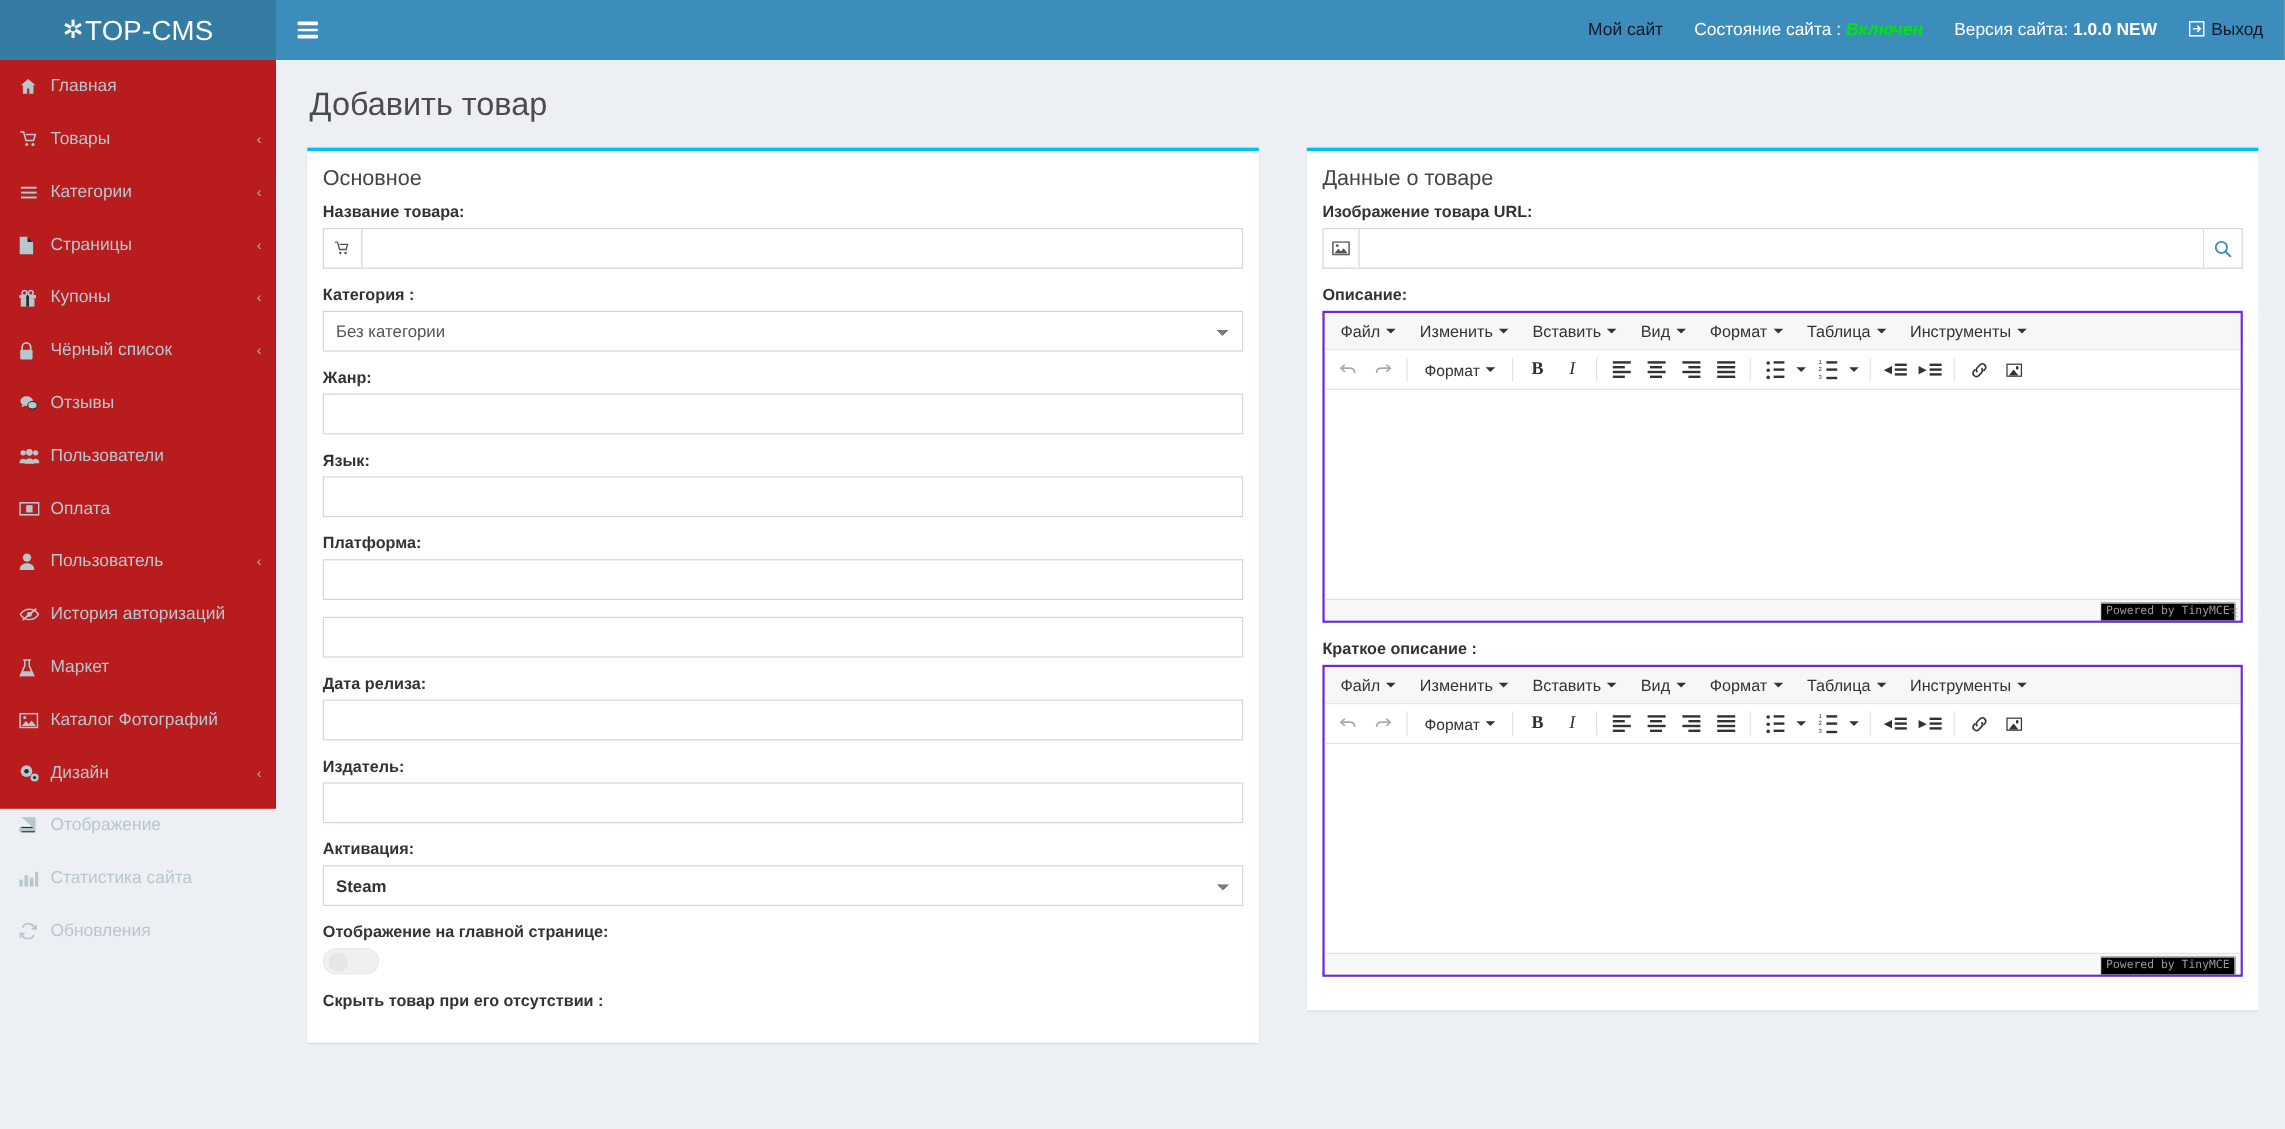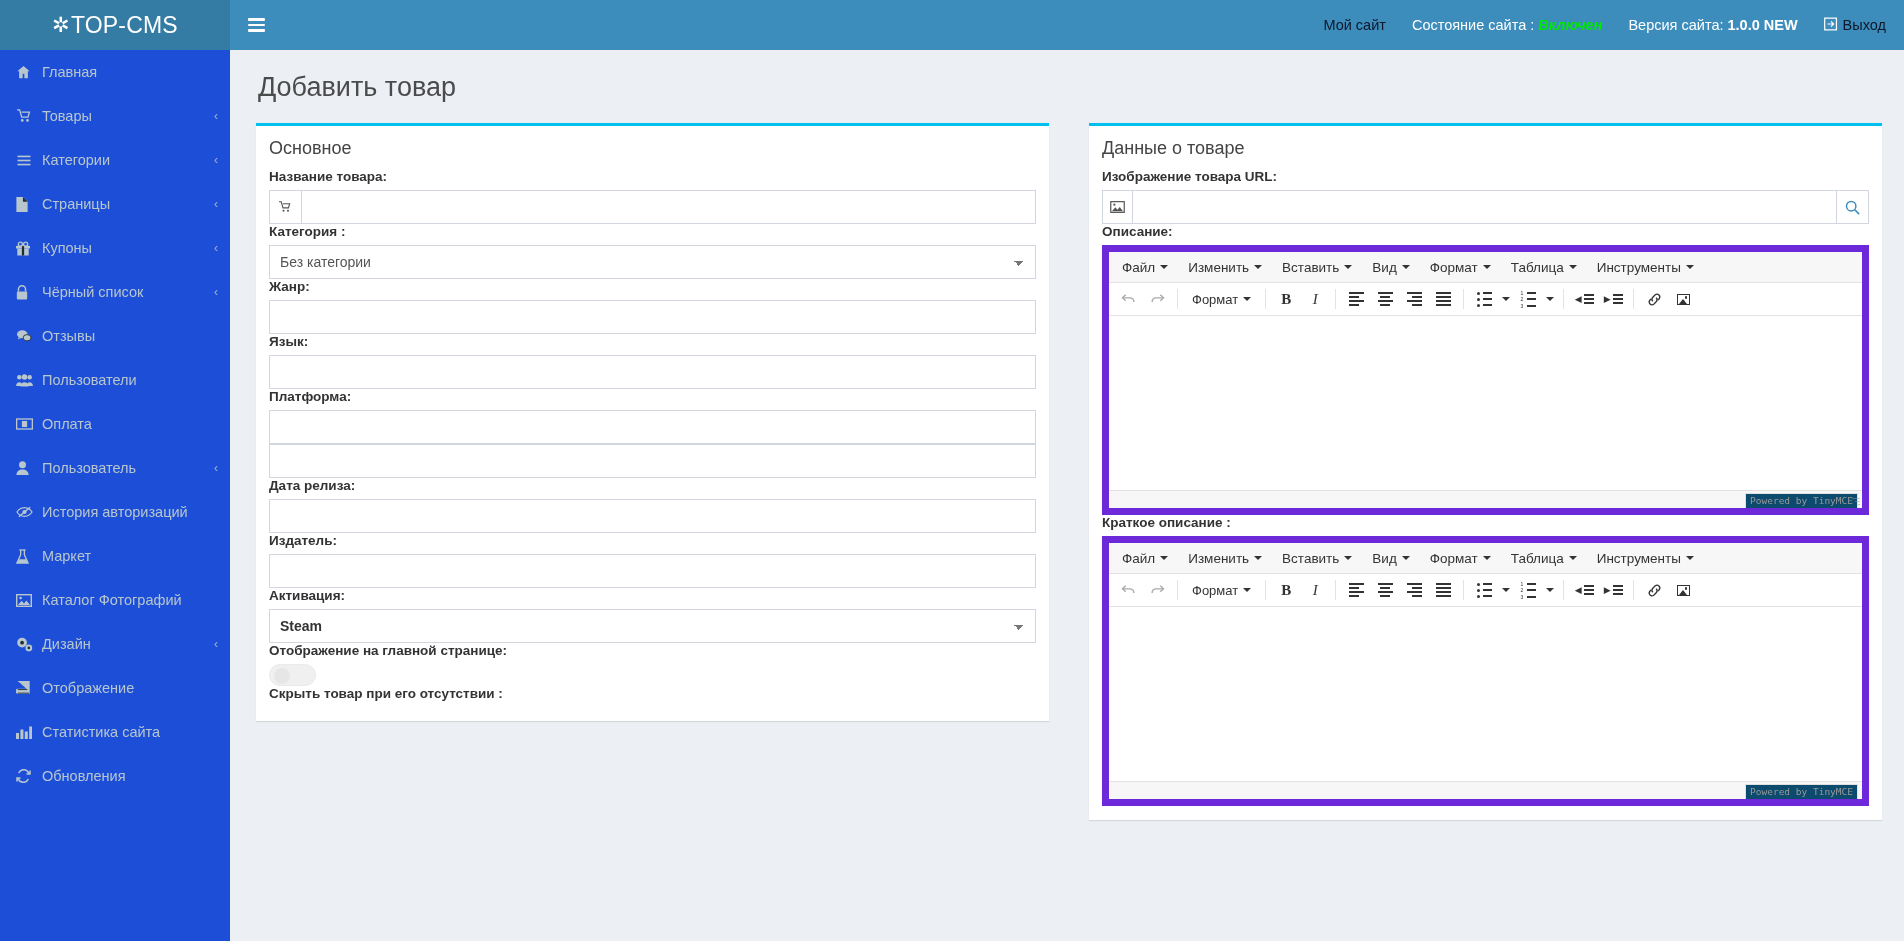--- a/index.html
+++ b/index.html
@@ -34,22 +34,22 @@
   #nav-right { display: flex; align-items: center; gap: 26px; color: #fff; font-size: 14.5px; }
   #nav-right .nav-link { color: #0f172a; text-decoration: none; cursor: pointer; white-space: nowrap; }
   #site-state .label { font-weight: 400; }
   #site-state .state-val { color: #00e605; font-weight: bold; font-style: italic; }
   #site-version .ver-label { font-weight: 400; text-align: center; }
   #site-version .ver-val { font-weight: bold; }
   #logout { display: flex; gap: 5px; }
 
   
   #sidebar {
-    position: absolute; top: 50px; left: 0; width: 230px; height: 891px;
-    background: #1d4ed8;
+    position: absolute; top: 50px; left: 0; width: 230px; height: 624px;
+    background: #b91c1c;
   }
   .side-item {
     display: flex; align-items: center; height: 44px; padding: 0 12px 0 16px;
     color: #b8c7ce; font-size: 14.5px; cursor: pointer; position: relative;
   }
   .side-ico {
     width: 26px; font-size: 15px; color: #b8c7ce; display: inline-flex;
     align-items: center; justify-content: flex-start; flex: 0 0 26px;
   }
   .side-label { flex: 1; }
@@ -62,21 +62,21 @@
   .col { flex: 1 1 0; min-width: 0; }
 
   .box {
     background: #fff; border-top: 3px solid #00c0ef;
     box-shadow: 0 1px 1px rgba(0,0,0,.1);
   }
   .box-header { padding: 12px 13px 6px 13px; }
   .box-title { font-size: 18px; font-weight: 400; color: #444; }
   .box-body { padding: 4px 13px 14px 13px; }
 
-  .fgroup { }
+  .fgroup { margin-bottom: 14px; }
   .flabel { display: block; font-size: 13.5px; font-weight: bold; color: #333; margin-bottom: 6px; }
 
   .input-group { display: flex; }
   .ig-addon {
     width: 33px; height: 34px; border: 1px solid #d2d6de; border-right: none;
     background: #fff; display: flex; align-items: center; justify-content: center;
     font-size: 13px; color: #555;
   }
   .ig-addon-right {
     width: 35px; height: 34px; border: 1px solid #d2d6de; border-left: none;
@@ -99,21 +99,21 @@
   .switch {
     width: 47px; height: 22px; border-radius: 11px; background: #f0f0f0;
     border: 1px solid #eaeaea; position: relative; cursor: pointer; margin-top: 2px;
   }
   .switch .knob {
     position: absolute; top: 3px; left: 4px; width: 16px; height: 16px;
     border-radius: 50%; background: #e6e6e6;
   }
 
   
-  .mce { border: 7px solid #6d28d9; background: #fff; position: relative; }
+  .mce { border: 2px solid #6d28d9; background: #fff; position: relative; }
   .mce-menubar {
     display: flex; align-items: center; gap: 2px; height: 31px;
     background: #f7f7f7; border-bottom: 1px solid #e3e3e3; padding: 0 4px;
   }
   .mce-menu-btn {
     display: flex; align-items: center; gap: 5px; padding: 3px 9px;
     font-size: 13.5px; color: #333; cursor: pointer; border-radius: 3px;
   }
   .caret {
     width: 0; height: 0; border-left: 4px solid transparent; border-right: 4px solid transparent;
@@ -137,21 +137,21 @@
   .tb-split .tb-caret {
     width: 15px; height: 26px; display: flex; align-items: center; justify-content: center; cursor: pointer;
   }
   .mce-edit-area { background: #fff; position: relative; cursor: text; }
   .mce-statusbar {
     height: 18px; background: #f7f7f7; border-top: 1px solid #e3e3e3;
     display: flex; align-items: center; justify-content: flex-end; padding: 0 4px;
     font-size: 10px; color: #999; position: relative;
   }
   .mce-brand {
-    border: 1px solid #e0e0e0; border-bottom: none; background: #0c4a6e;
+    border: 1px solid #e0e0e0; border-bottom: none; background: #000000;
     padding: 0 4px; position: absolute; right: 4px; bottom: 0px;
     font-family: "DejaVu Sans Mono", monospace; font-size: 9.5px; color: #9a9a9a;
     white-space: nowrap; line-height: 14px;
   }
   .mce-resize {
     position: absolute; right: 2px; bottom: 2px; width: 10px; height: 10px;
     cursor: nwse-resize; opacity: .5;
   }
   .mce-resize i { display: block; border-bottom: 1px solid #999; margin: 2px 0 0 auto; }
 

